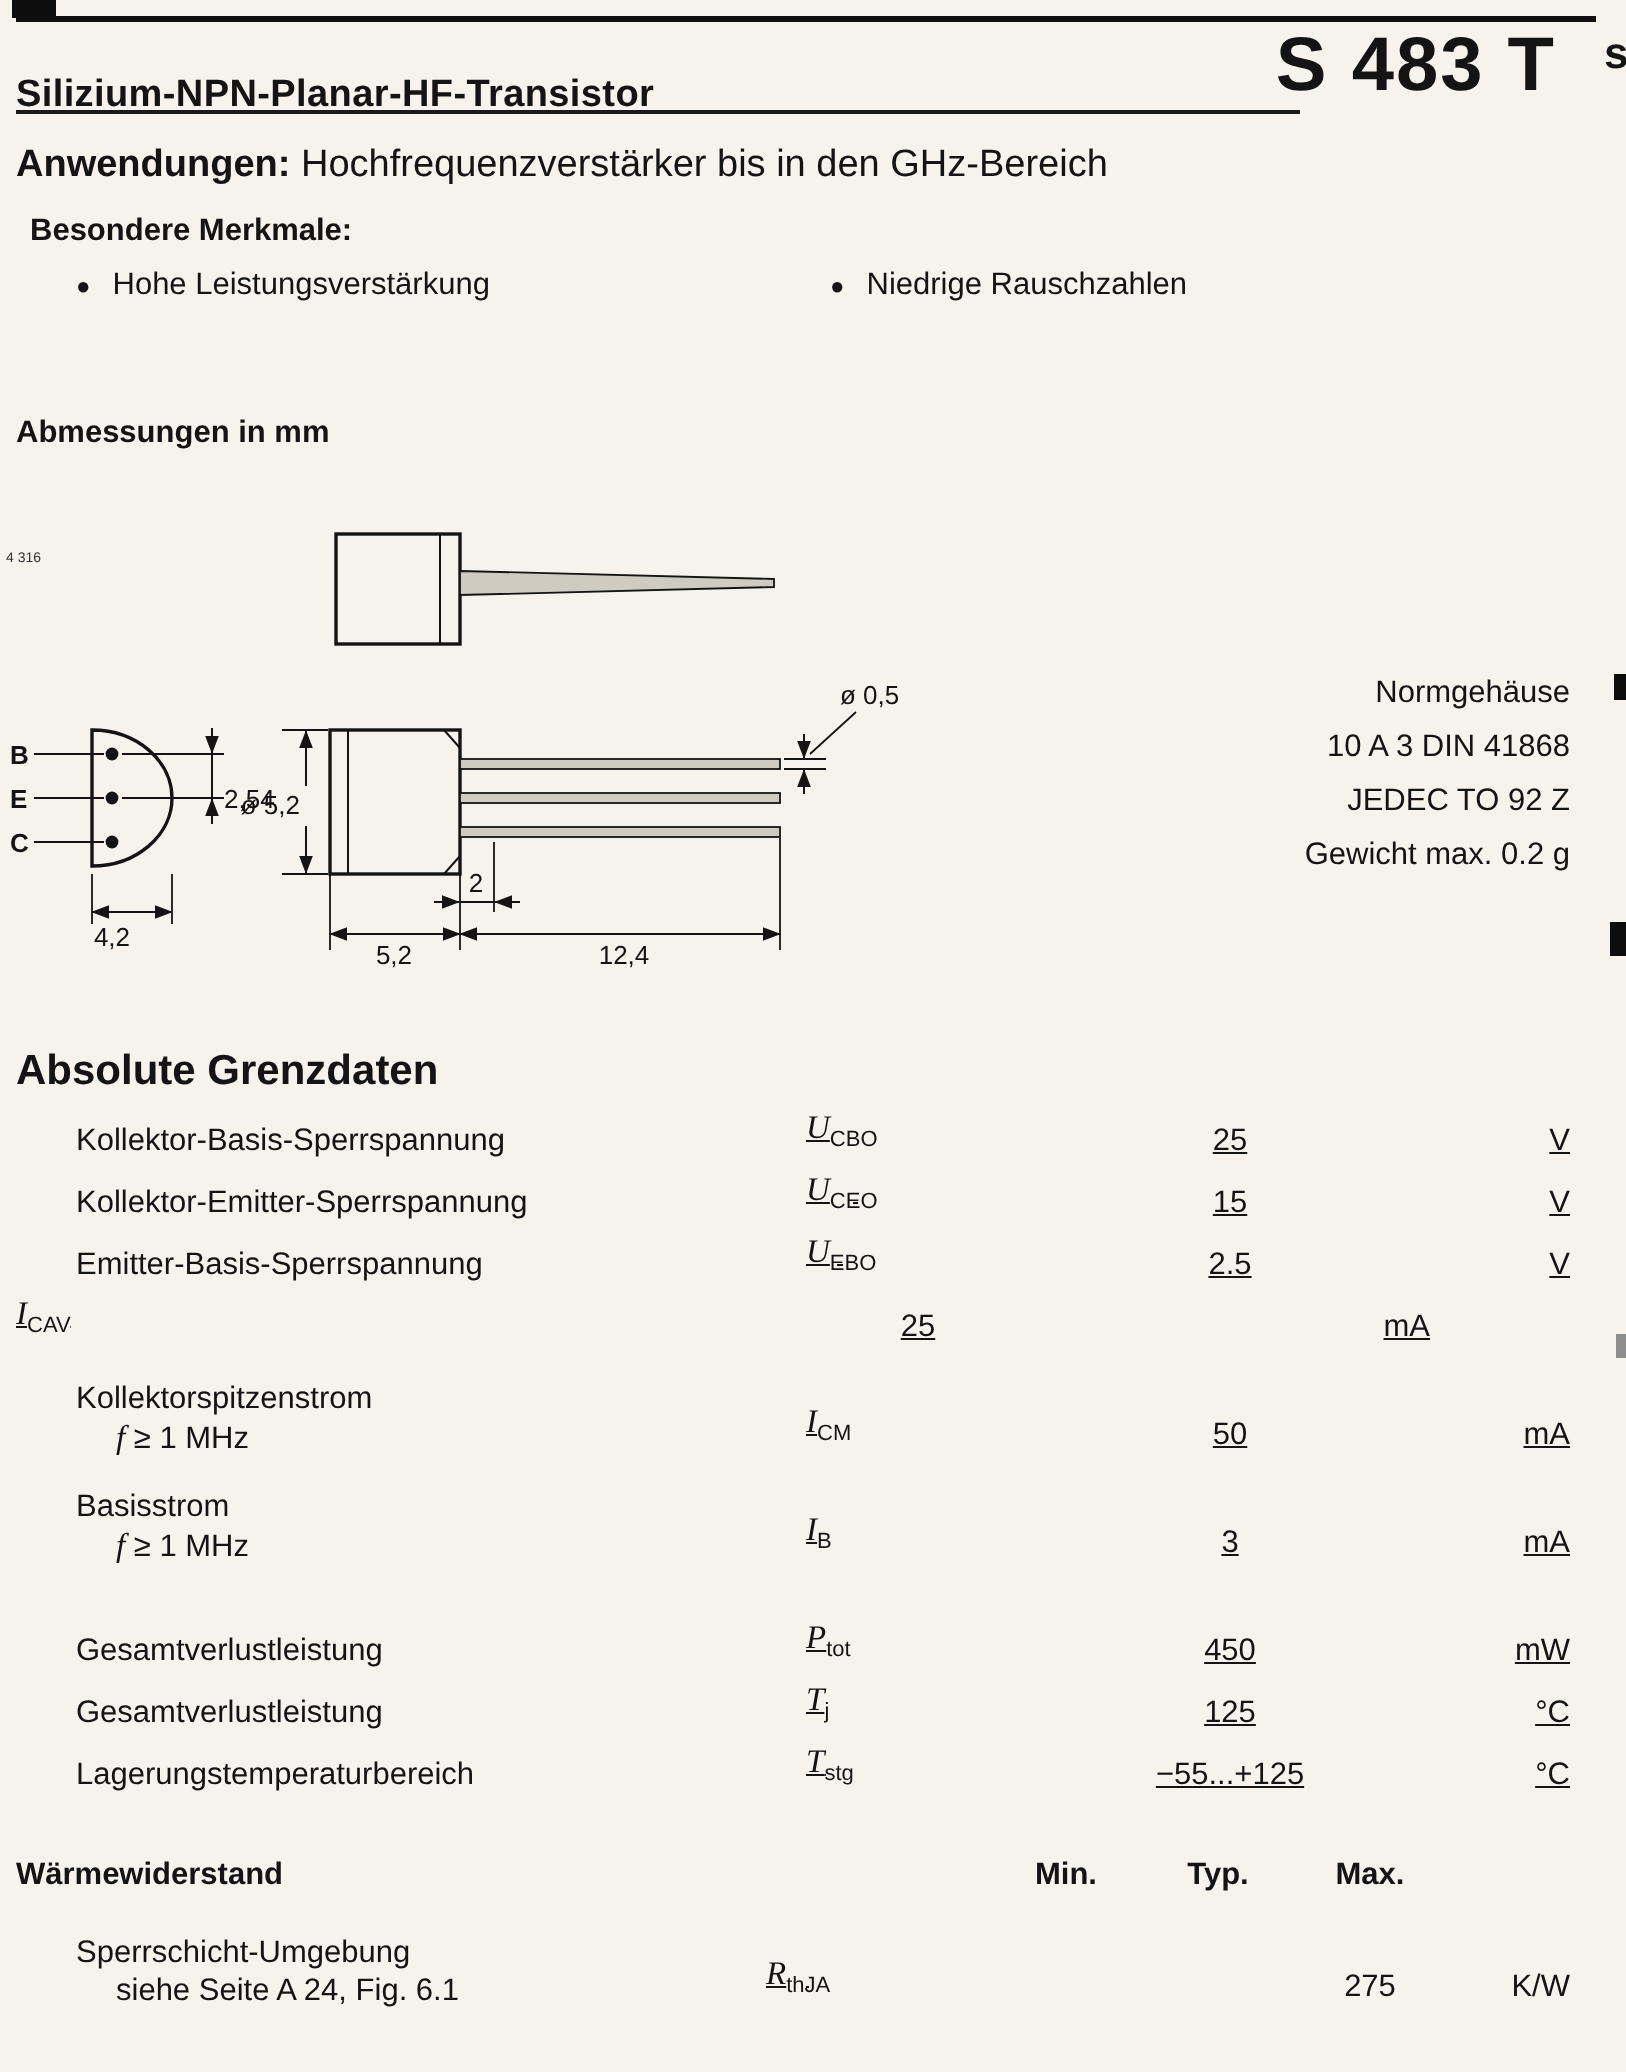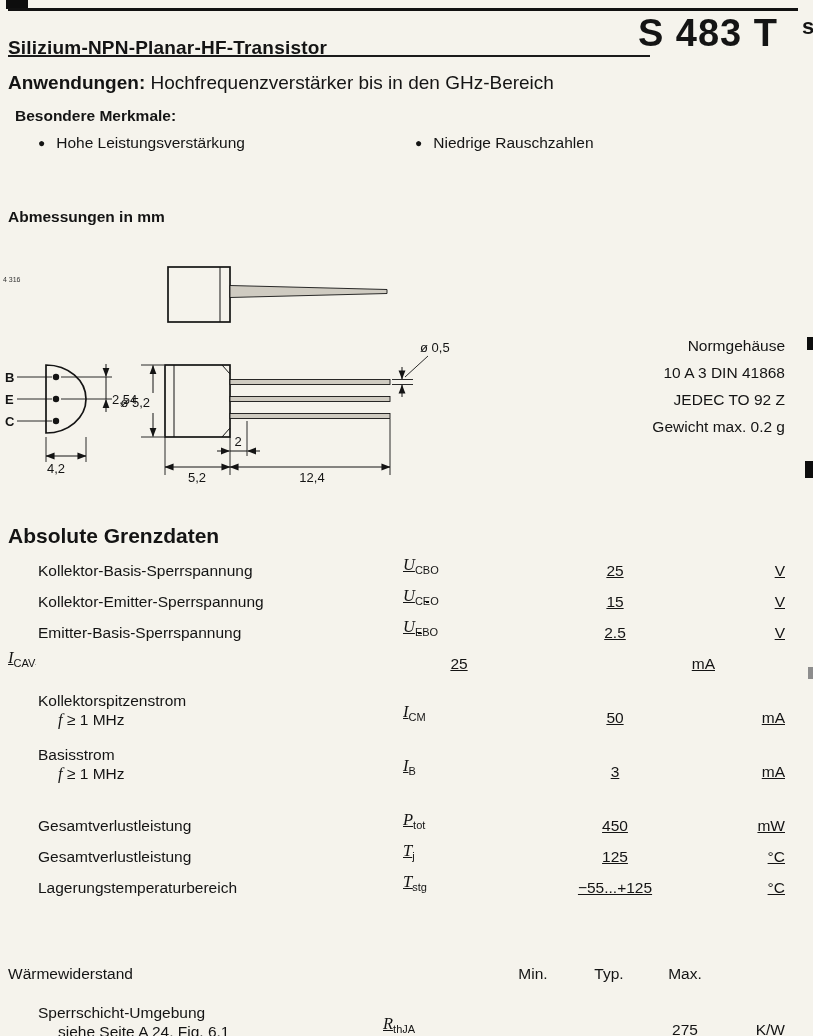--- a/index.html
+++ b/index.html
@@ -45,21 +45,21 @@
   .h54 { min-height:54px; }
   .c-param { padding-left:30px; line-height:21px; }
   .cond { padding-left:20px; line-height:17px; }
   .c-sym, .c-val, .c-unit { line-height:21px;text-decoration:underline; }
   .q { font-family:"Liberation Serif", serif; font-style:italic; font-size:16.5px; }
   sub { font-size:11px; }
   .c-val { text-align:center; }
   .c-unit { text-align:right; }
   .thermal { position:absolute; top:922px; left:8px; width:797px; font-size:15.5px; }
   .th-row { display:grid; grid-template-columns:1fr 112px 76px 76px 76px 62px; padding-right:20px; align-items:end; }
-  .th-head { min-height:26px; font-weight:normal; line-height:21px;margin-top:36px; }
+  .th-head { min-height:26px; font-weight:bold; line-height:21px; }
   .th-data { min-height:56px; }
   .cc { text-align:center; line-height:21px; }
   .cr { text-align:right; line-height:21px; }
 </style>
 </head>
 <body>
 
 <div class="page">
 
   <div class="art corner-tl"></div>

